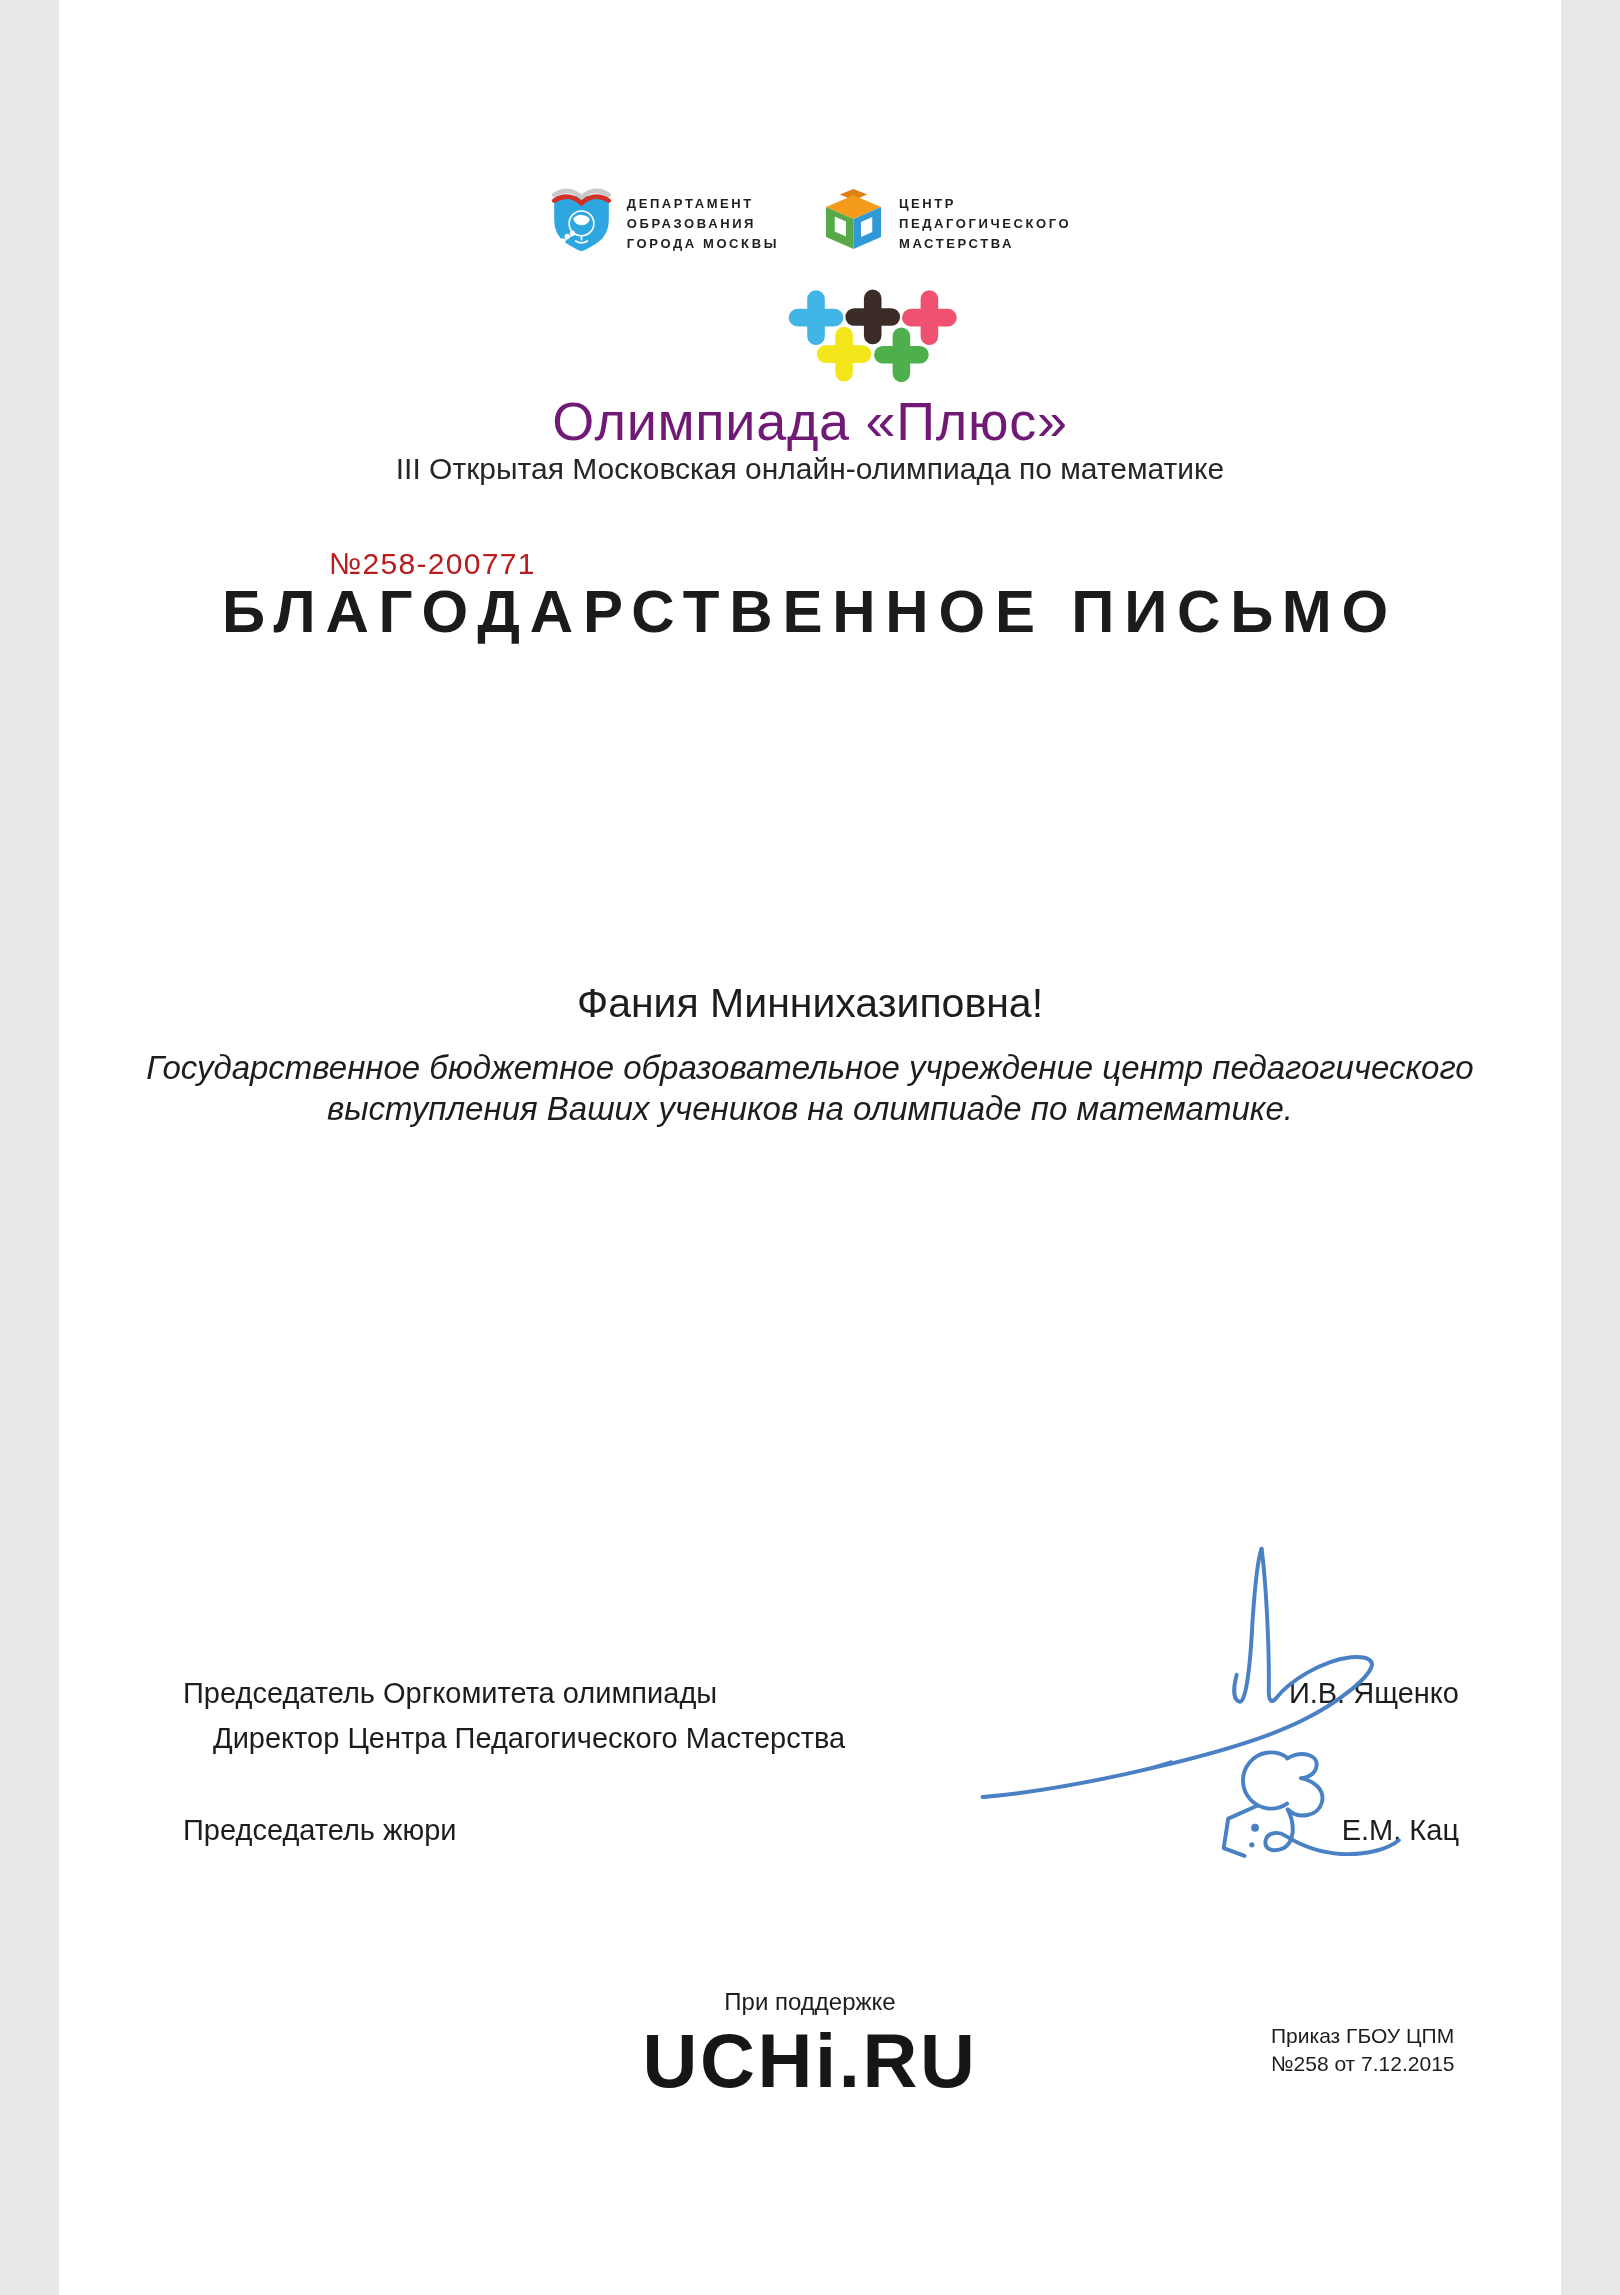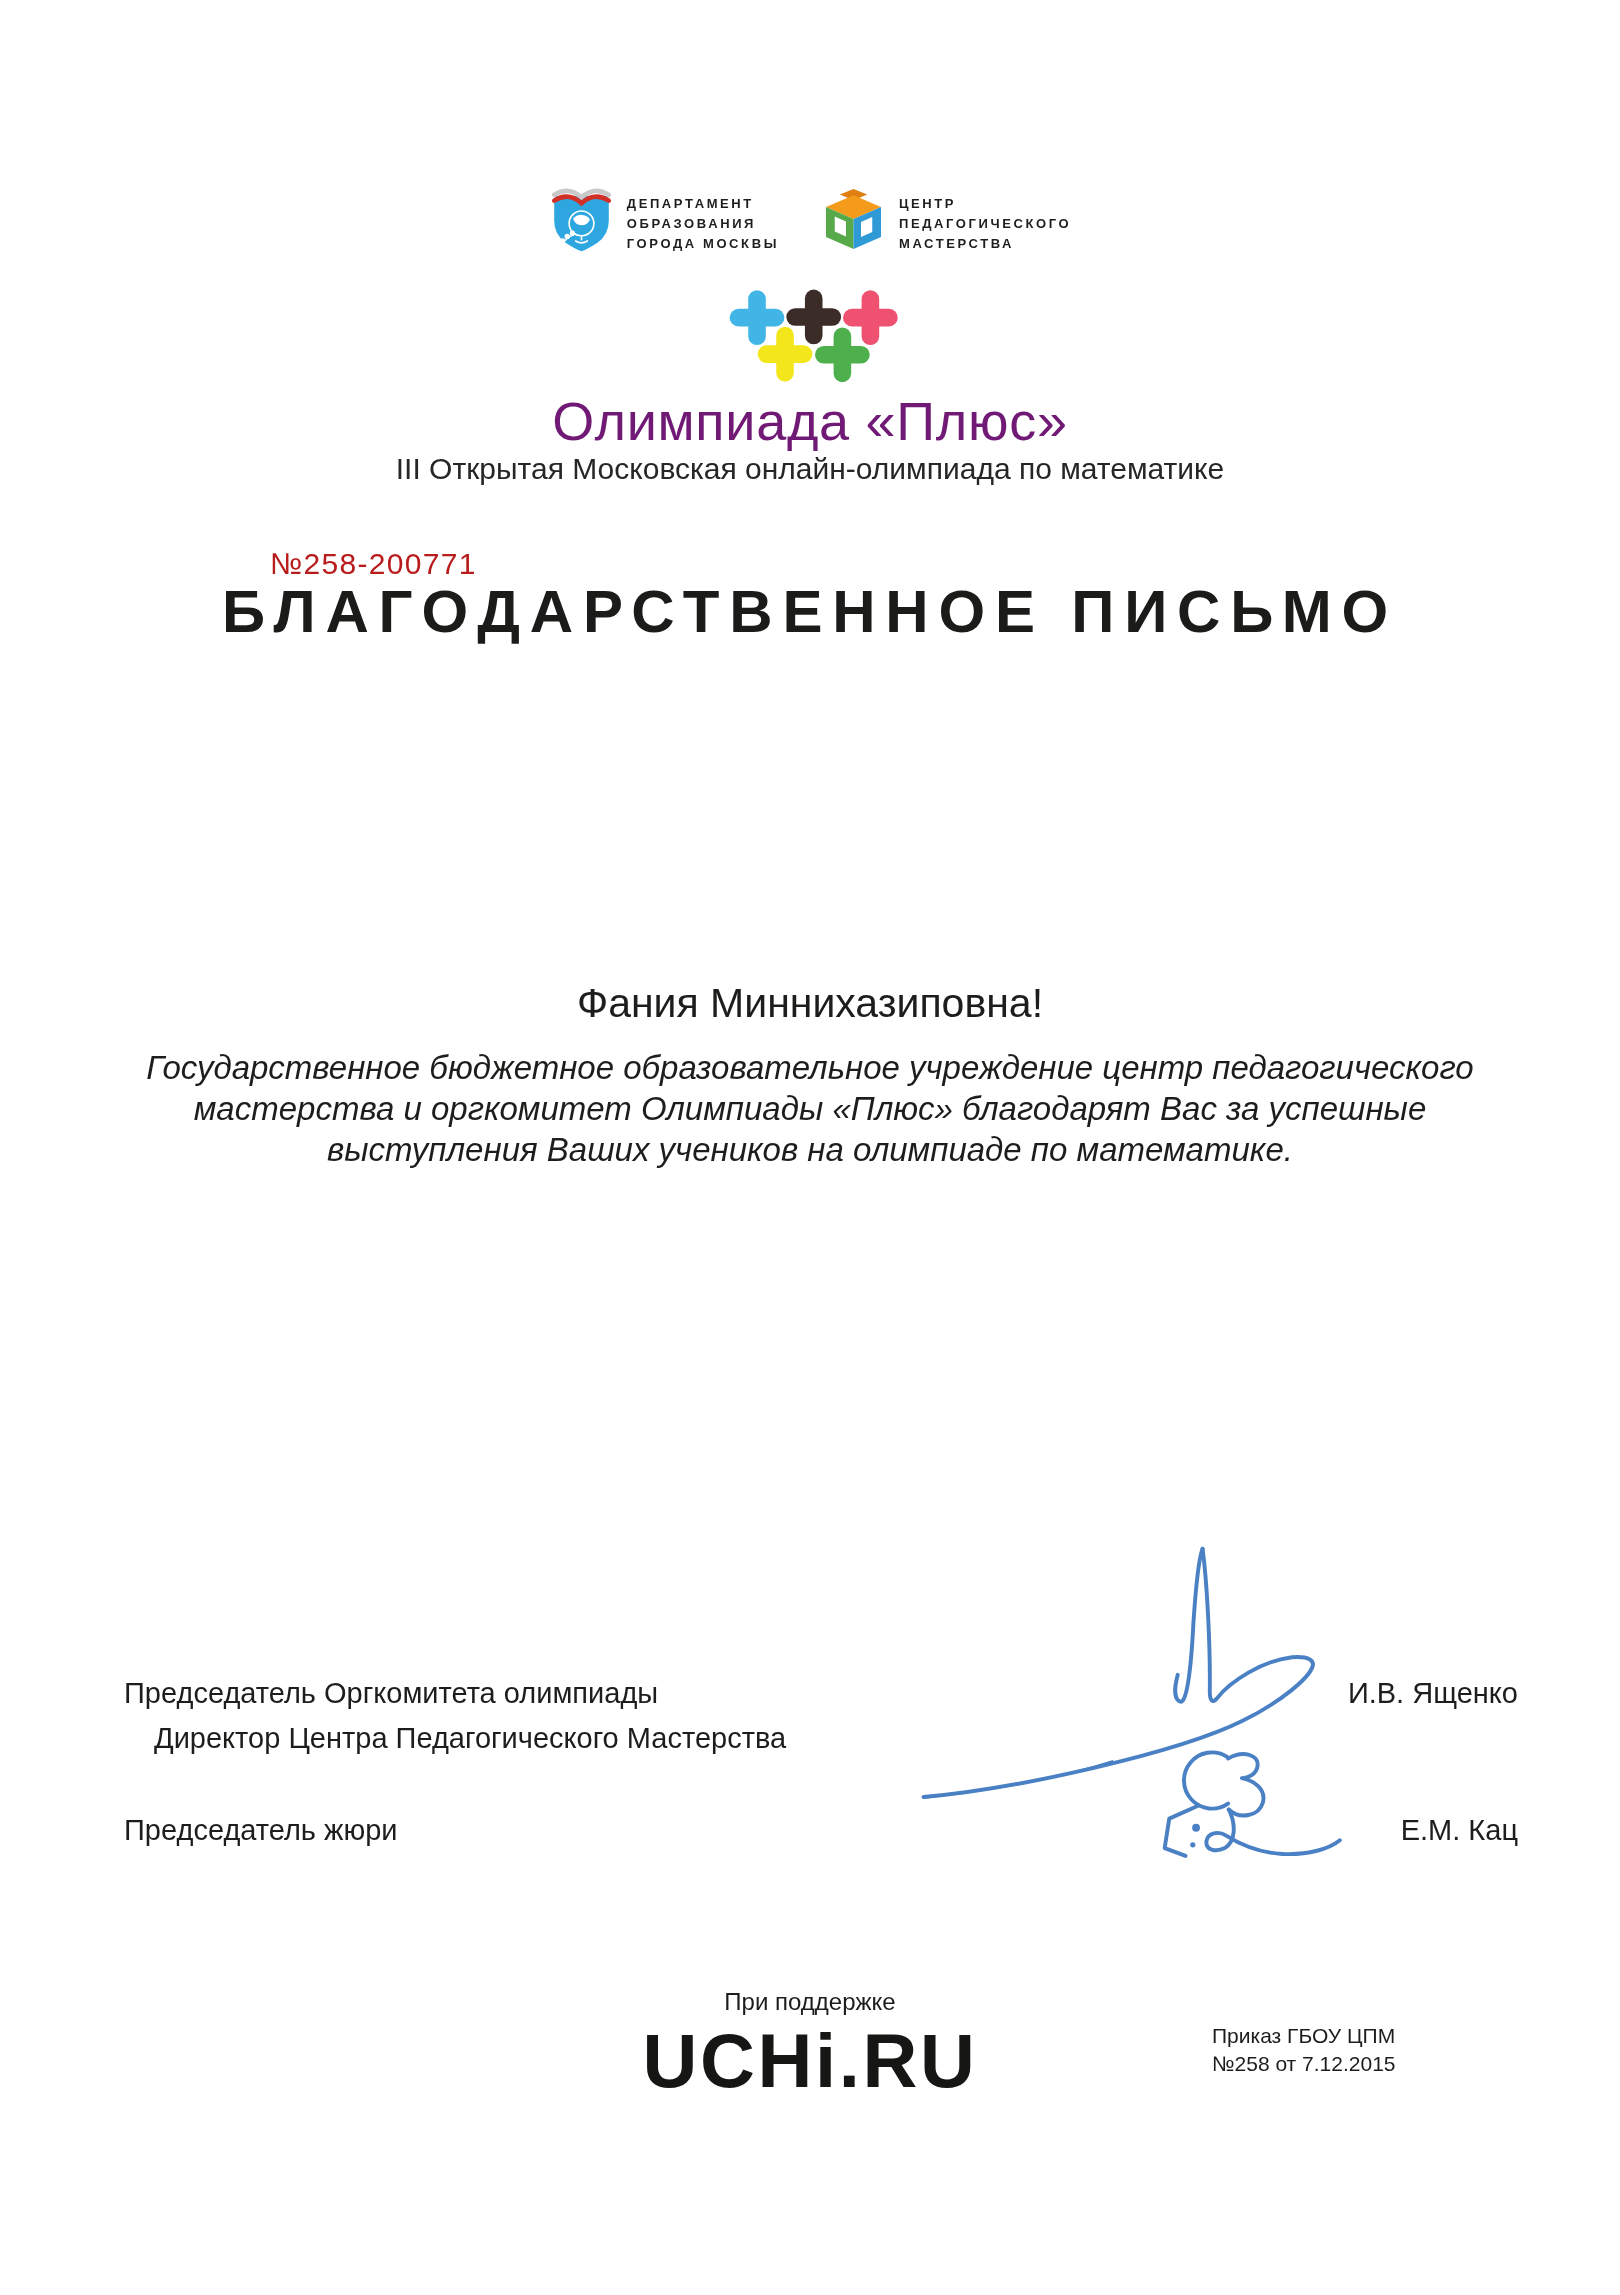--- a/index.html
+++ b/index.html
@@ -1,17 +1,17 @@
 <!DOCTYPE html>
 <html style="font-size:10.5px"><head>
 <meta charset="utf-8">
 <style>
   html,body{margin:0;padding:0;background:#e8e8e8;}
   .page{
-    position:relative;width:1620px;height:2295px;background:#ffffff;
+    position:relative;width:1502px;height:2295px;background:#ffffff;
     font-family:"Liberation Sans", sans-serif;color:#1d1d1b;overflow:hidden;margin:0 auto;
   }
   .abs{position:absolute;}
   .centered{left:0;right:0;text-align:center;}
 
   
   .logo-row{top:187px;left:0;right:0;display:flex;justify-content:center;gap:42px;align-items:flex-start;}
   .logo-group{display:flex;gap:13px;align-items:flex-start;}
   .logo-caption{padding-top:6.5px;font-size:13px;font-weight:bold;letter-spacing:2.6px;line-height:20px;color:#1e1e1e;white-space:nowrap;}
 
@@ -104,21 +104,20 @@
 
   <div class="abs centered title">Олимпиада «Плюс»</div>
   <div class="abs centered subtitle">III Открытая Московская онлайн-олимпиада по математике</div>
 
   <div class="abs cert-number">№258-200771</div>
   <div class="abs centered heading">БЛАГОДАРСТВЕННОЕ ПИСЬМО</div>
 
   <div class="abs centered recipient">Фания Миннихазиповна!</div>
   <div class="abs centered body-text">
     <div>Государственное бюджетное образовательное учреждение центр педагогического</div>
-    <div>мастерства и оргкомитет Олимпиады «Плюс» благодарят Вас за успешные</div>
     <div>выступления Ваших учеников на олимпиаде по математике.</div>
   </div>
 
   <div class="abs sig-label row1">Председатель Оргкомитета олимпиады</div>
   <div class="abs sig-label row2">Директор Центра Педагогического Мастерства</div>
   <div class="abs sig-label row3">Председатель жюри</div>
   <div class="abs sig-name row1">И.В. Ященко</div>
   <div class="abs sig-name row3">Е.М. Кац</div>
 
   <svg class="abs signatures-svg" viewBox="0 0 700 560">

